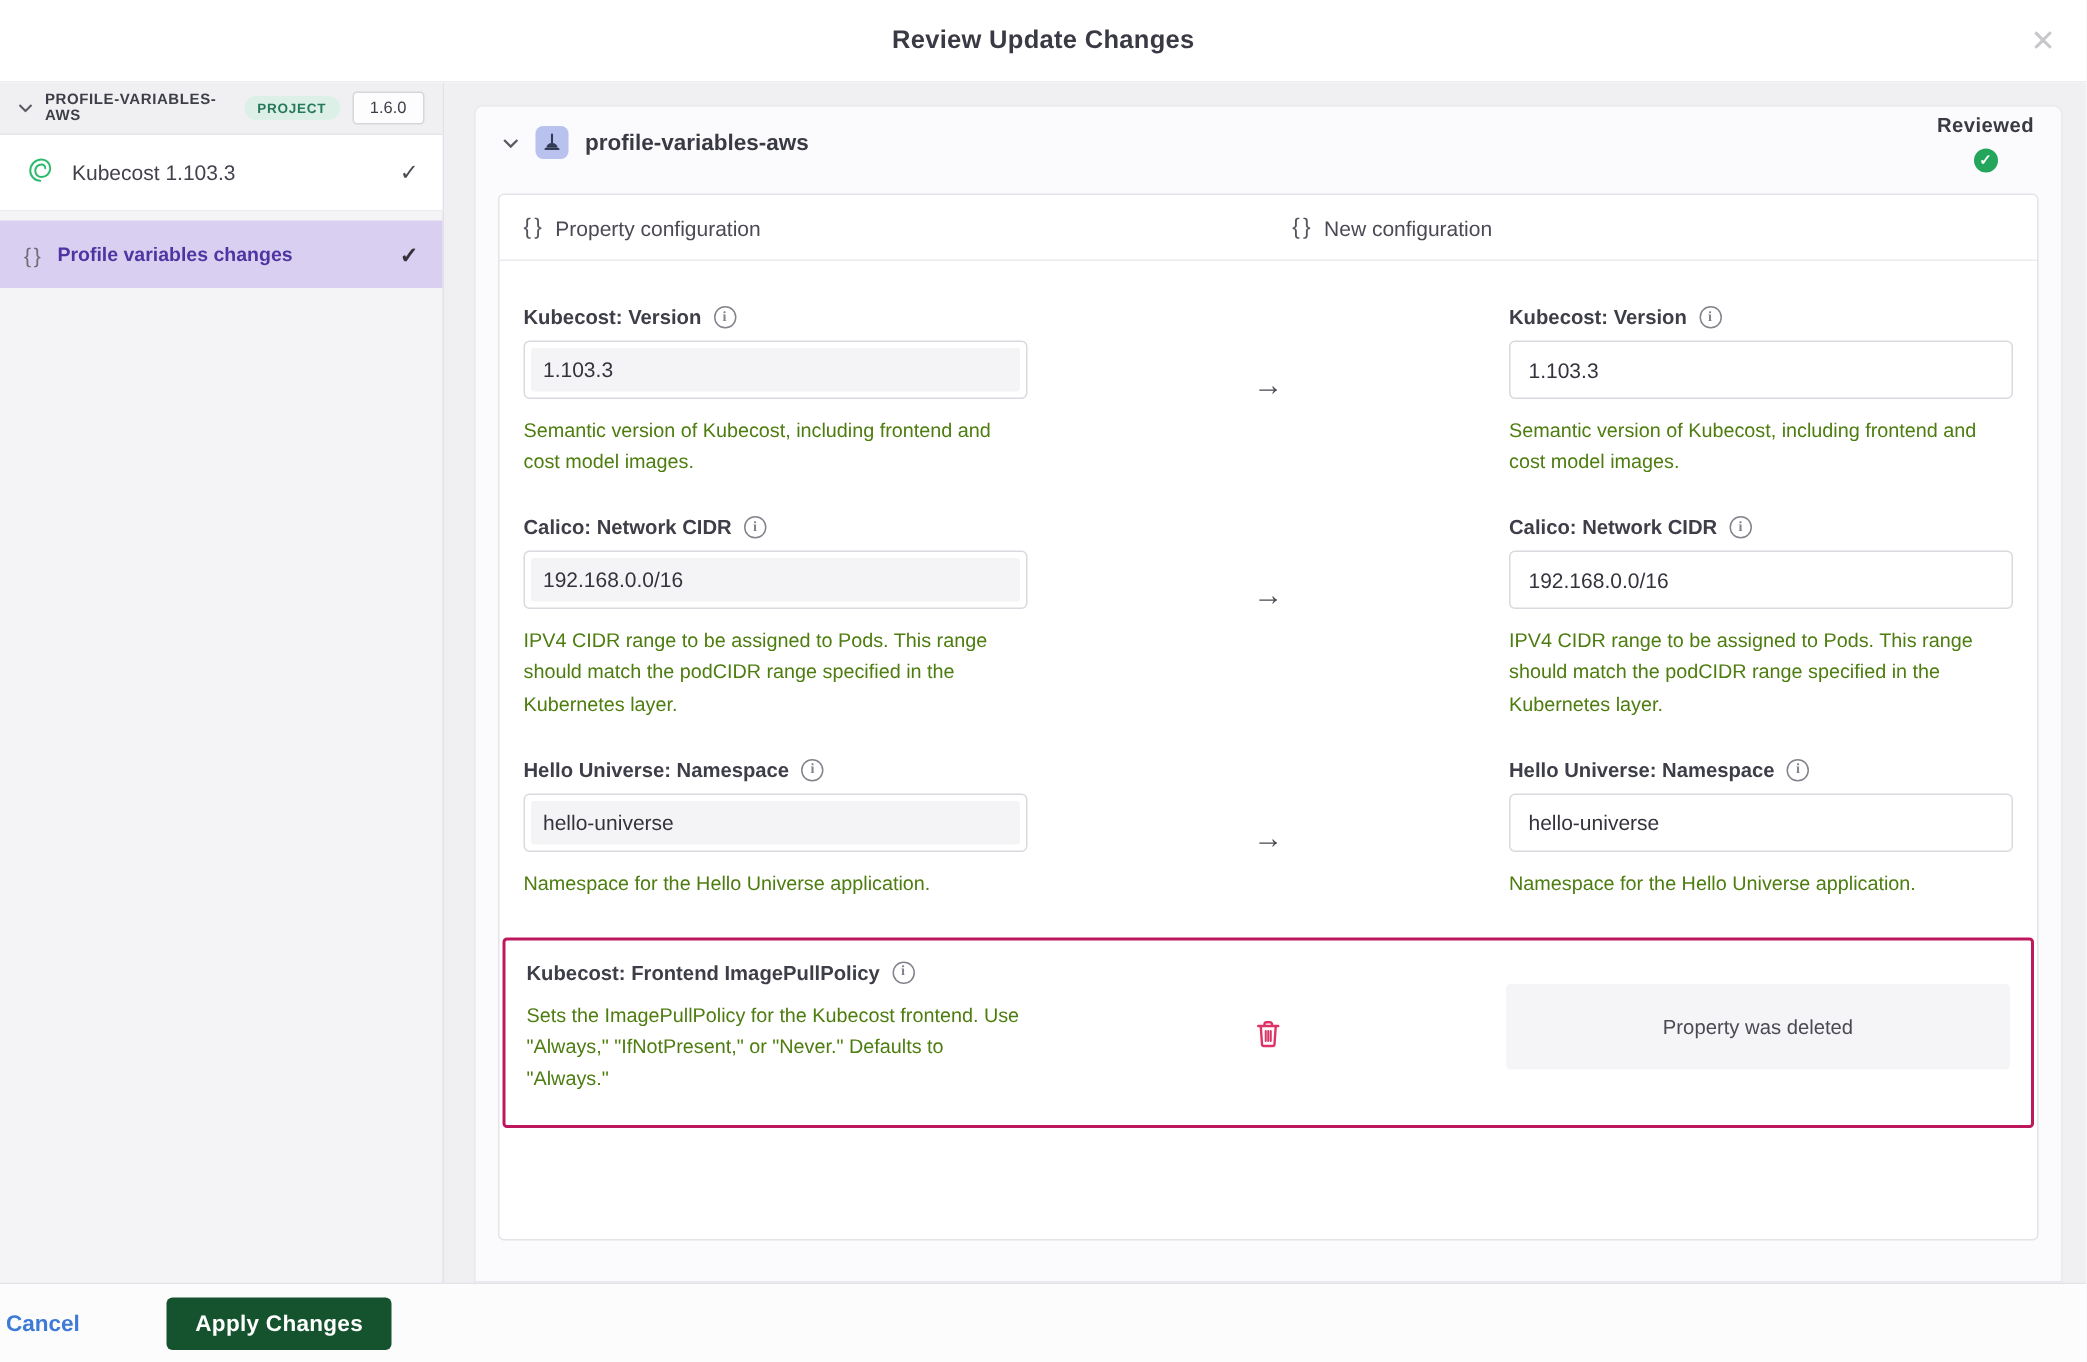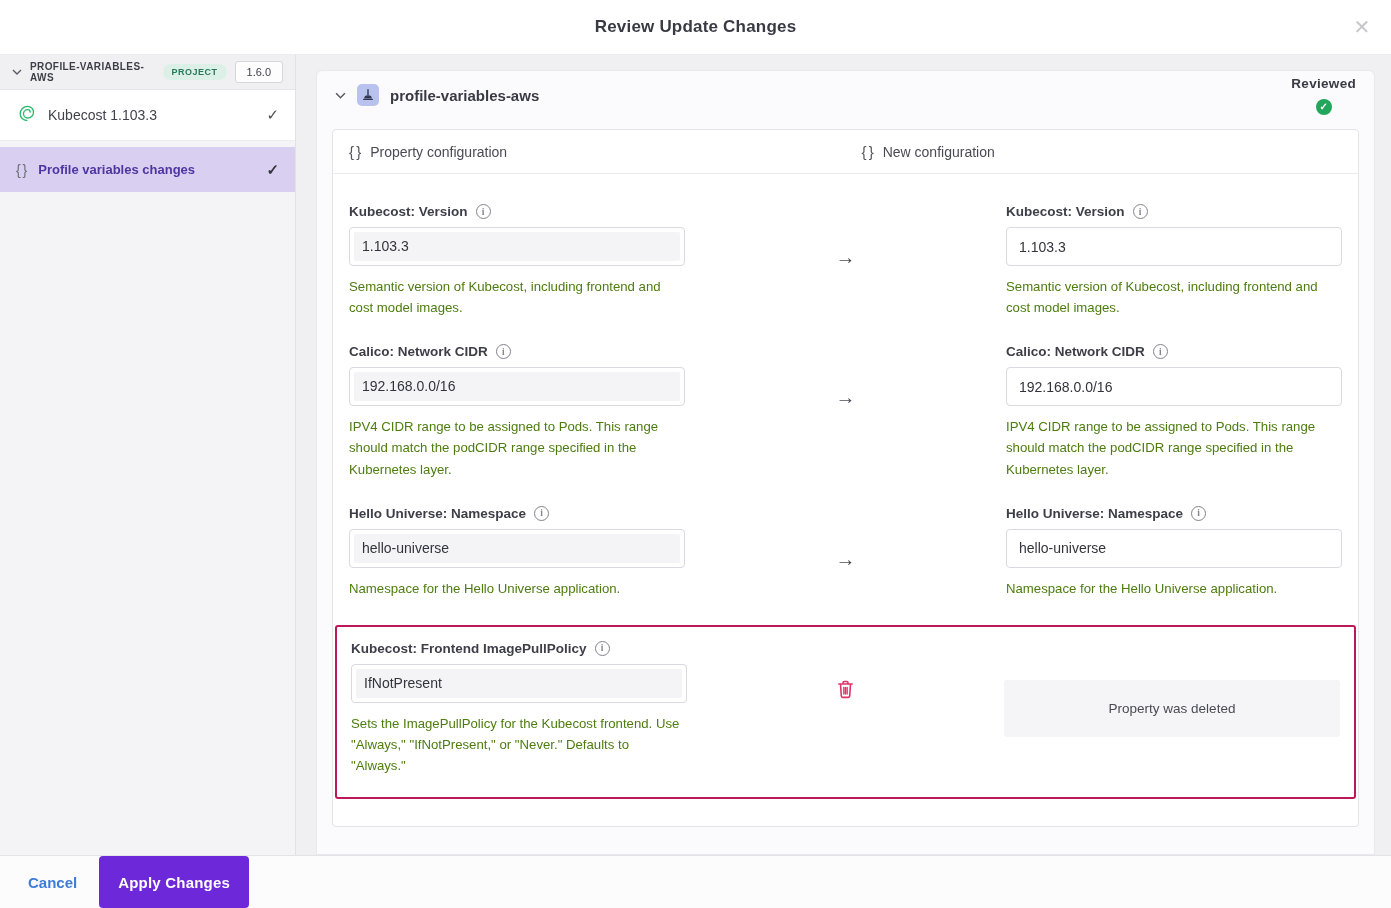--- a/index.html
+++ b/index.html
@@ -121,28 +121,28 @@
   .trash-btn { margin-top:38px; background:none; border:none; cursor:pointer; }
   .deleted-cell { display:flex; align-items:center; }
   .deleted-box {
     width:100%; height:57px; background:#f5f5f7; border-radius:3px;
     display:flex; align-items:center; justify-content:center;
     font-size:13.5px; color:#4a4a54;
   }
   
   .footer {
     height:53px; background:#fcfcfd; border-top:1px solid #e3e3e8;
-    display:flex; padding-left:28px;
+    display:flex; align-items:center; padding-left:4px;gap:36px;
   }
   .cancel-link {
     background:none; border:none; font-size:15px; font-weight:600; color:#3d7bd7;
     cursor:pointer; font-family:"Liberation Sans", sans-serif;
   }
   .apply-btn {
-    margin-left:22px; background:#6d28d9; color:#fff; border:none; border-radius:4px;
+    margin-left:22px; background:#14532d; color:#fff; border:none; border-radius:4px;
     font-size:15px; font-weight:700; padding:9px 19px; cursor:pointer; letter-spacing:.2px;
     font-family:"Liberation Sans", sans-serif;
   }
   .chev svg { display:block; }
 </style>
 </head>
 <body>
 
 <header class="topbar">
   <div class="topbar-title">Review Update Changes</div>
@@ -290,23 +290,20 @@
               <div class="field-desc">Namespace for the Hello Universe application.</div>
             </div>
           </div>
 
           <div class="field-row deleted">
             <div>
               <div class="field-label">
                 <span>Kubecost: Frontend ImagePullPolicy</span>
                 <i class="info-icon">i</i>
               </div>
-              <div class="input-readonly">
-                <div class="input-readonly-inner">IfNotPresent</div>
-              </div>
               <div class="field-desc">Sets the ImagePullPolicy for the Kubecost frontend. Use "Always," "IfNotPresent," or "Never." Defaults to "Always."</div>
             </div>
             <div class="mid-cell">
               <button class="trash-btn">
                 <svg width="19" height="20" viewBox="0 0 22 24">
                   <path d="M3 6h16M8 6V4.5A1.5 1.5 0 0 1 9.5 3h3A1.5 1.5 0 0 1 14 4.5V6M5 6l1 14.5A1.5 1.5 0 0 0 7.5 22h7a1.5 1.5 0 0 0 1.5-1.5L17 6" fill="none" stroke="#dd3366" stroke-width="1.9" stroke-linecap="round" stroke-linejoin="round"></path>
                   <path d="M9 10v8M11 10v8M13 10v8" stroke="#dd3366" stroke-width="1.6" stroke-linecap="round"></path>
                 </svg>
               </button>
             </div>

